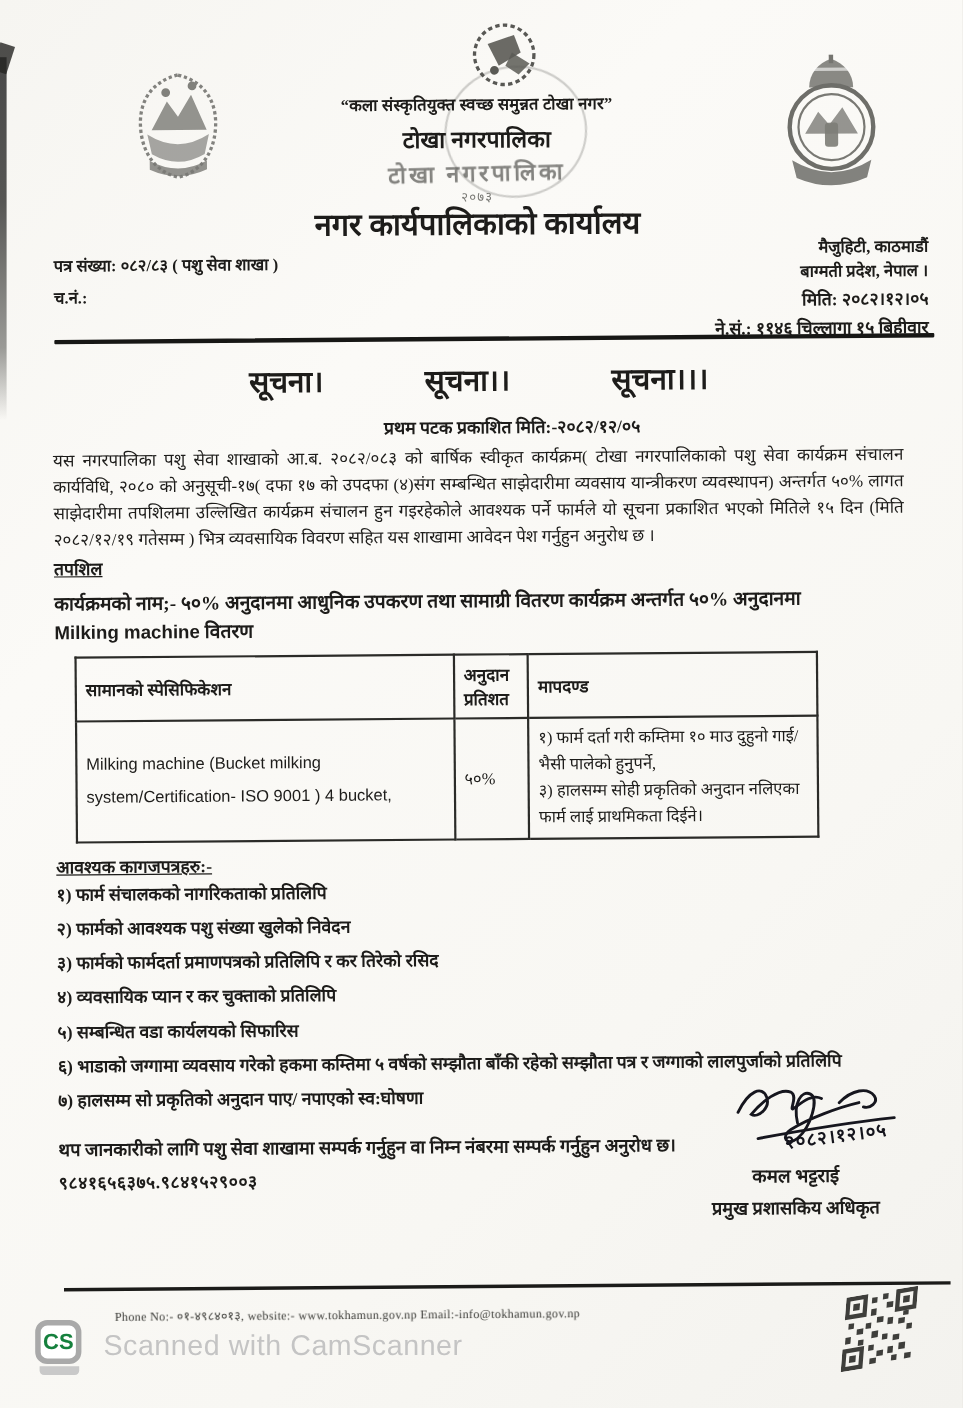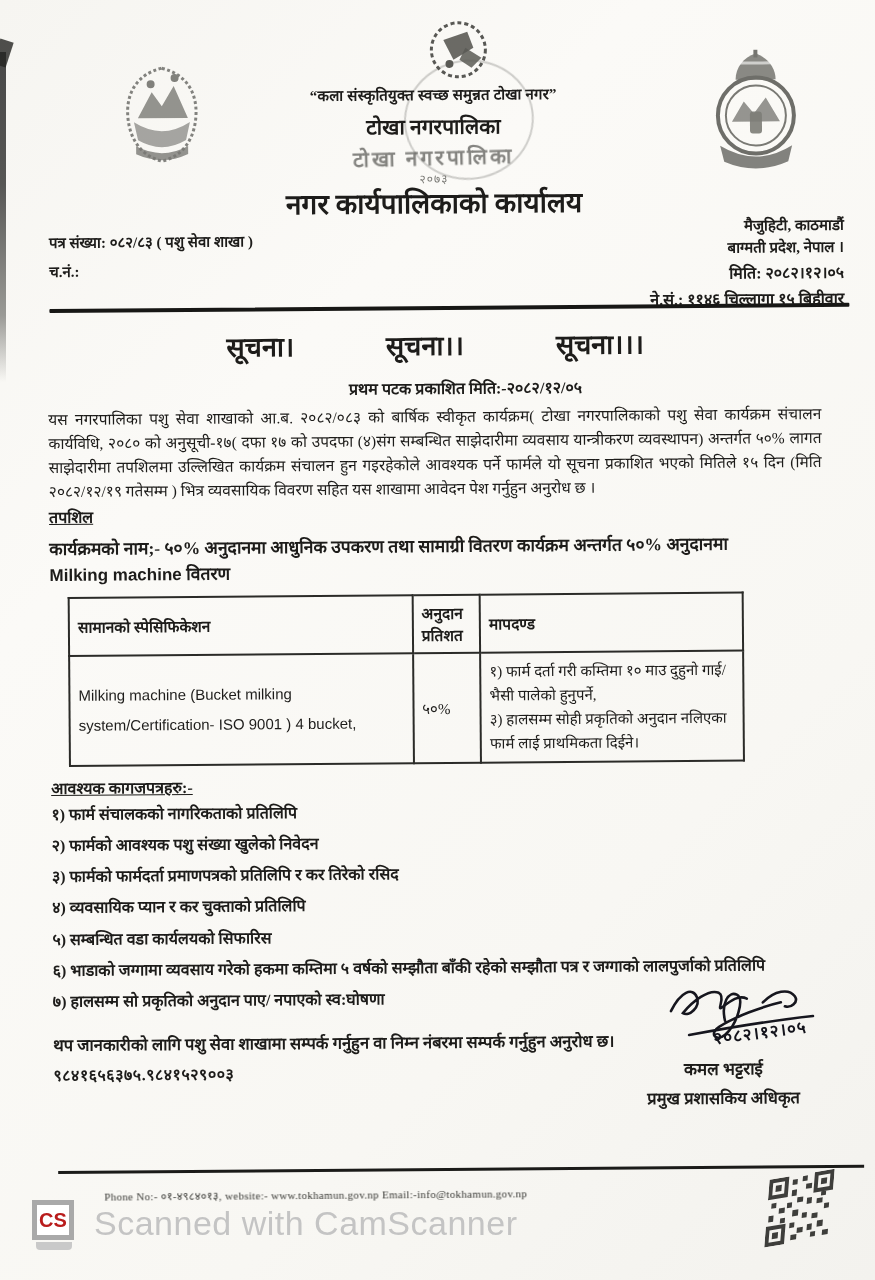--- a/index.html
+++ b/index.html
@@ -98,27 +98,27 @@
   .footer-contact {
     position:absolute; left:100px; top:1186px; font-size:11px; color:#3a3a36;
     filter:blur(.3px); letter-spacing:.3px;
   }
   .qr { position:absolute; left:762px; top:1178px; transform:rotate(-9deg) skewX(-14deg); opacity:.9; }
   
   .cs-bar { position:absolute; left:32px; top:1200px; display:flex; align-items:center; gap:16px; }
   .cs-badge { position:relative; width:46px; height:46px; }
   .cs-badge .sq {
     position:absolute; left:0; top:0; width:42px; height:40px;
-    border:5px solid #a9a9a9; border-radius:0; background:#fff;
+    border:5px solid #a9a9a9; border-radius:11px; background:#fff;
     display:flex; align-items:center; justify-content:center;
-    font-family:"Liberation Sans",sans-serif; font-weight:bold; font-size:20px; color:#b91c1c;
+    font-family:"Liberation Sans",sans-serif; font-weight:bold; font-size:20px; color:#15803d;
   }
   .cs-badge .tab { position:absolute; left:4px; top:42px; width:36px; height:8px; background:#c9c9c9; border-radius:0 0 4px 4px; }
   .cs-text {
-    font-family:"Liberation Sans",sans-serif; font-size:34px; color:#c4c4c4; font-weight:normal; letter-spacing:.5px;
+    font-family:"Liberation Sans",sans-serif; font-size:26px; color:#c4c4c4; font-weight:normal; letter-spacing:.5px;
   }
   .abs { position:absolute; }
 </style>
 </head>
 <body>
 
 <div class="scan-page">
   <div class="edge-strip"></div>
   <div class="edge-corner"></div>
 

